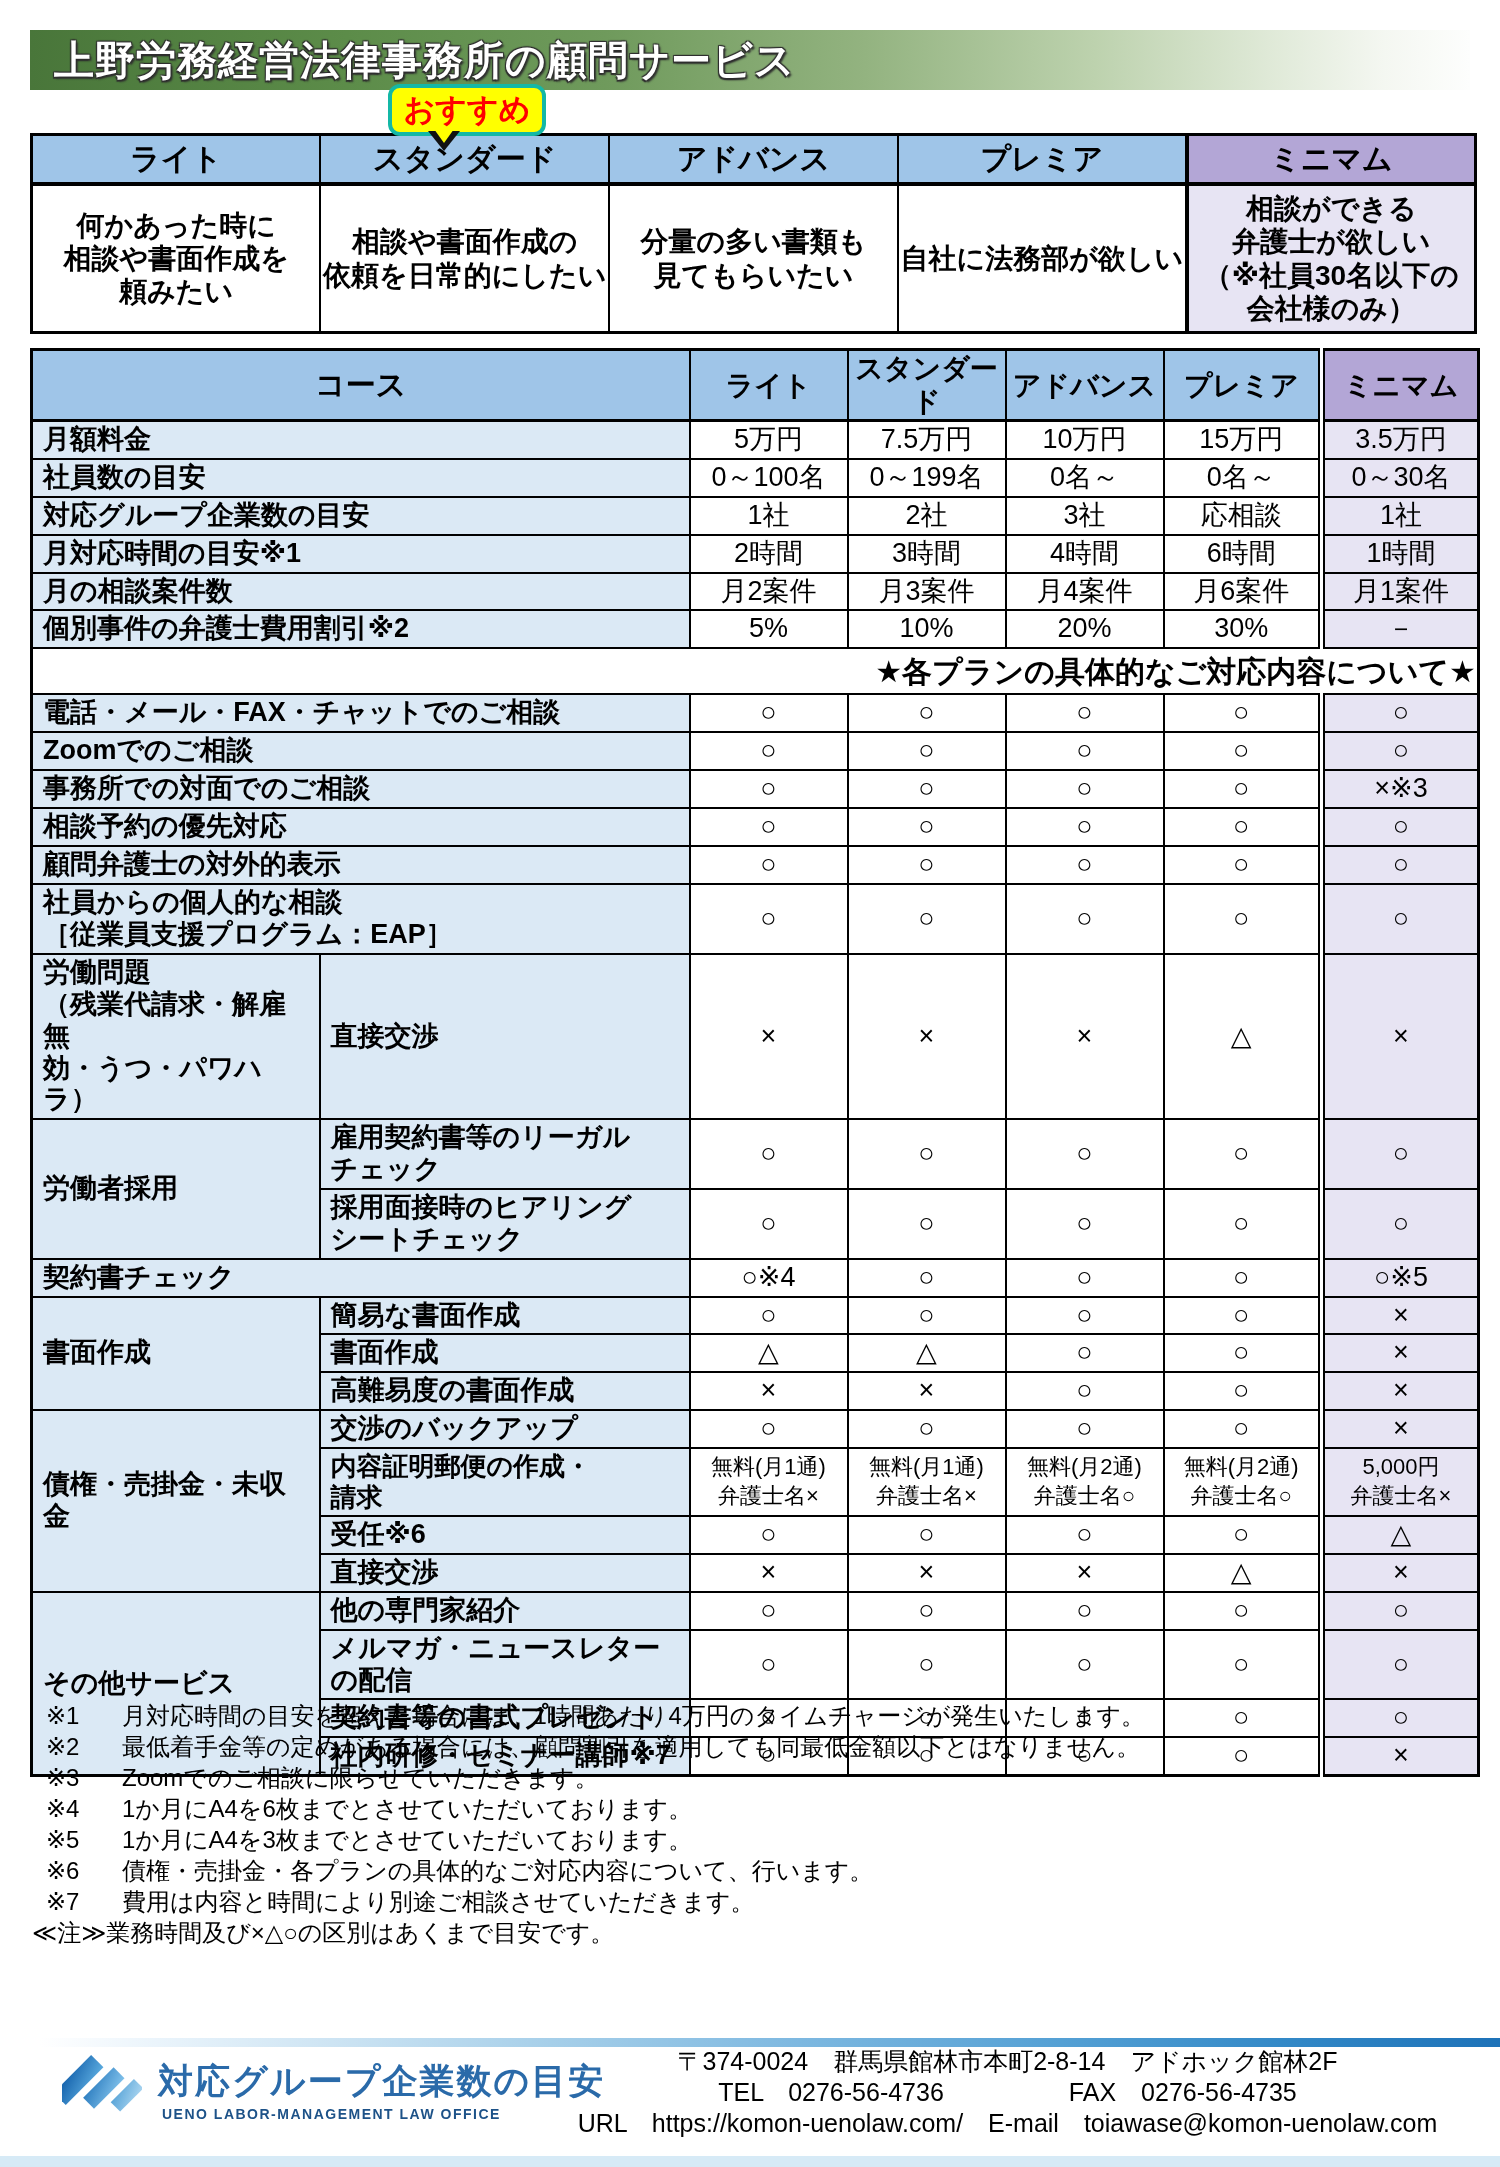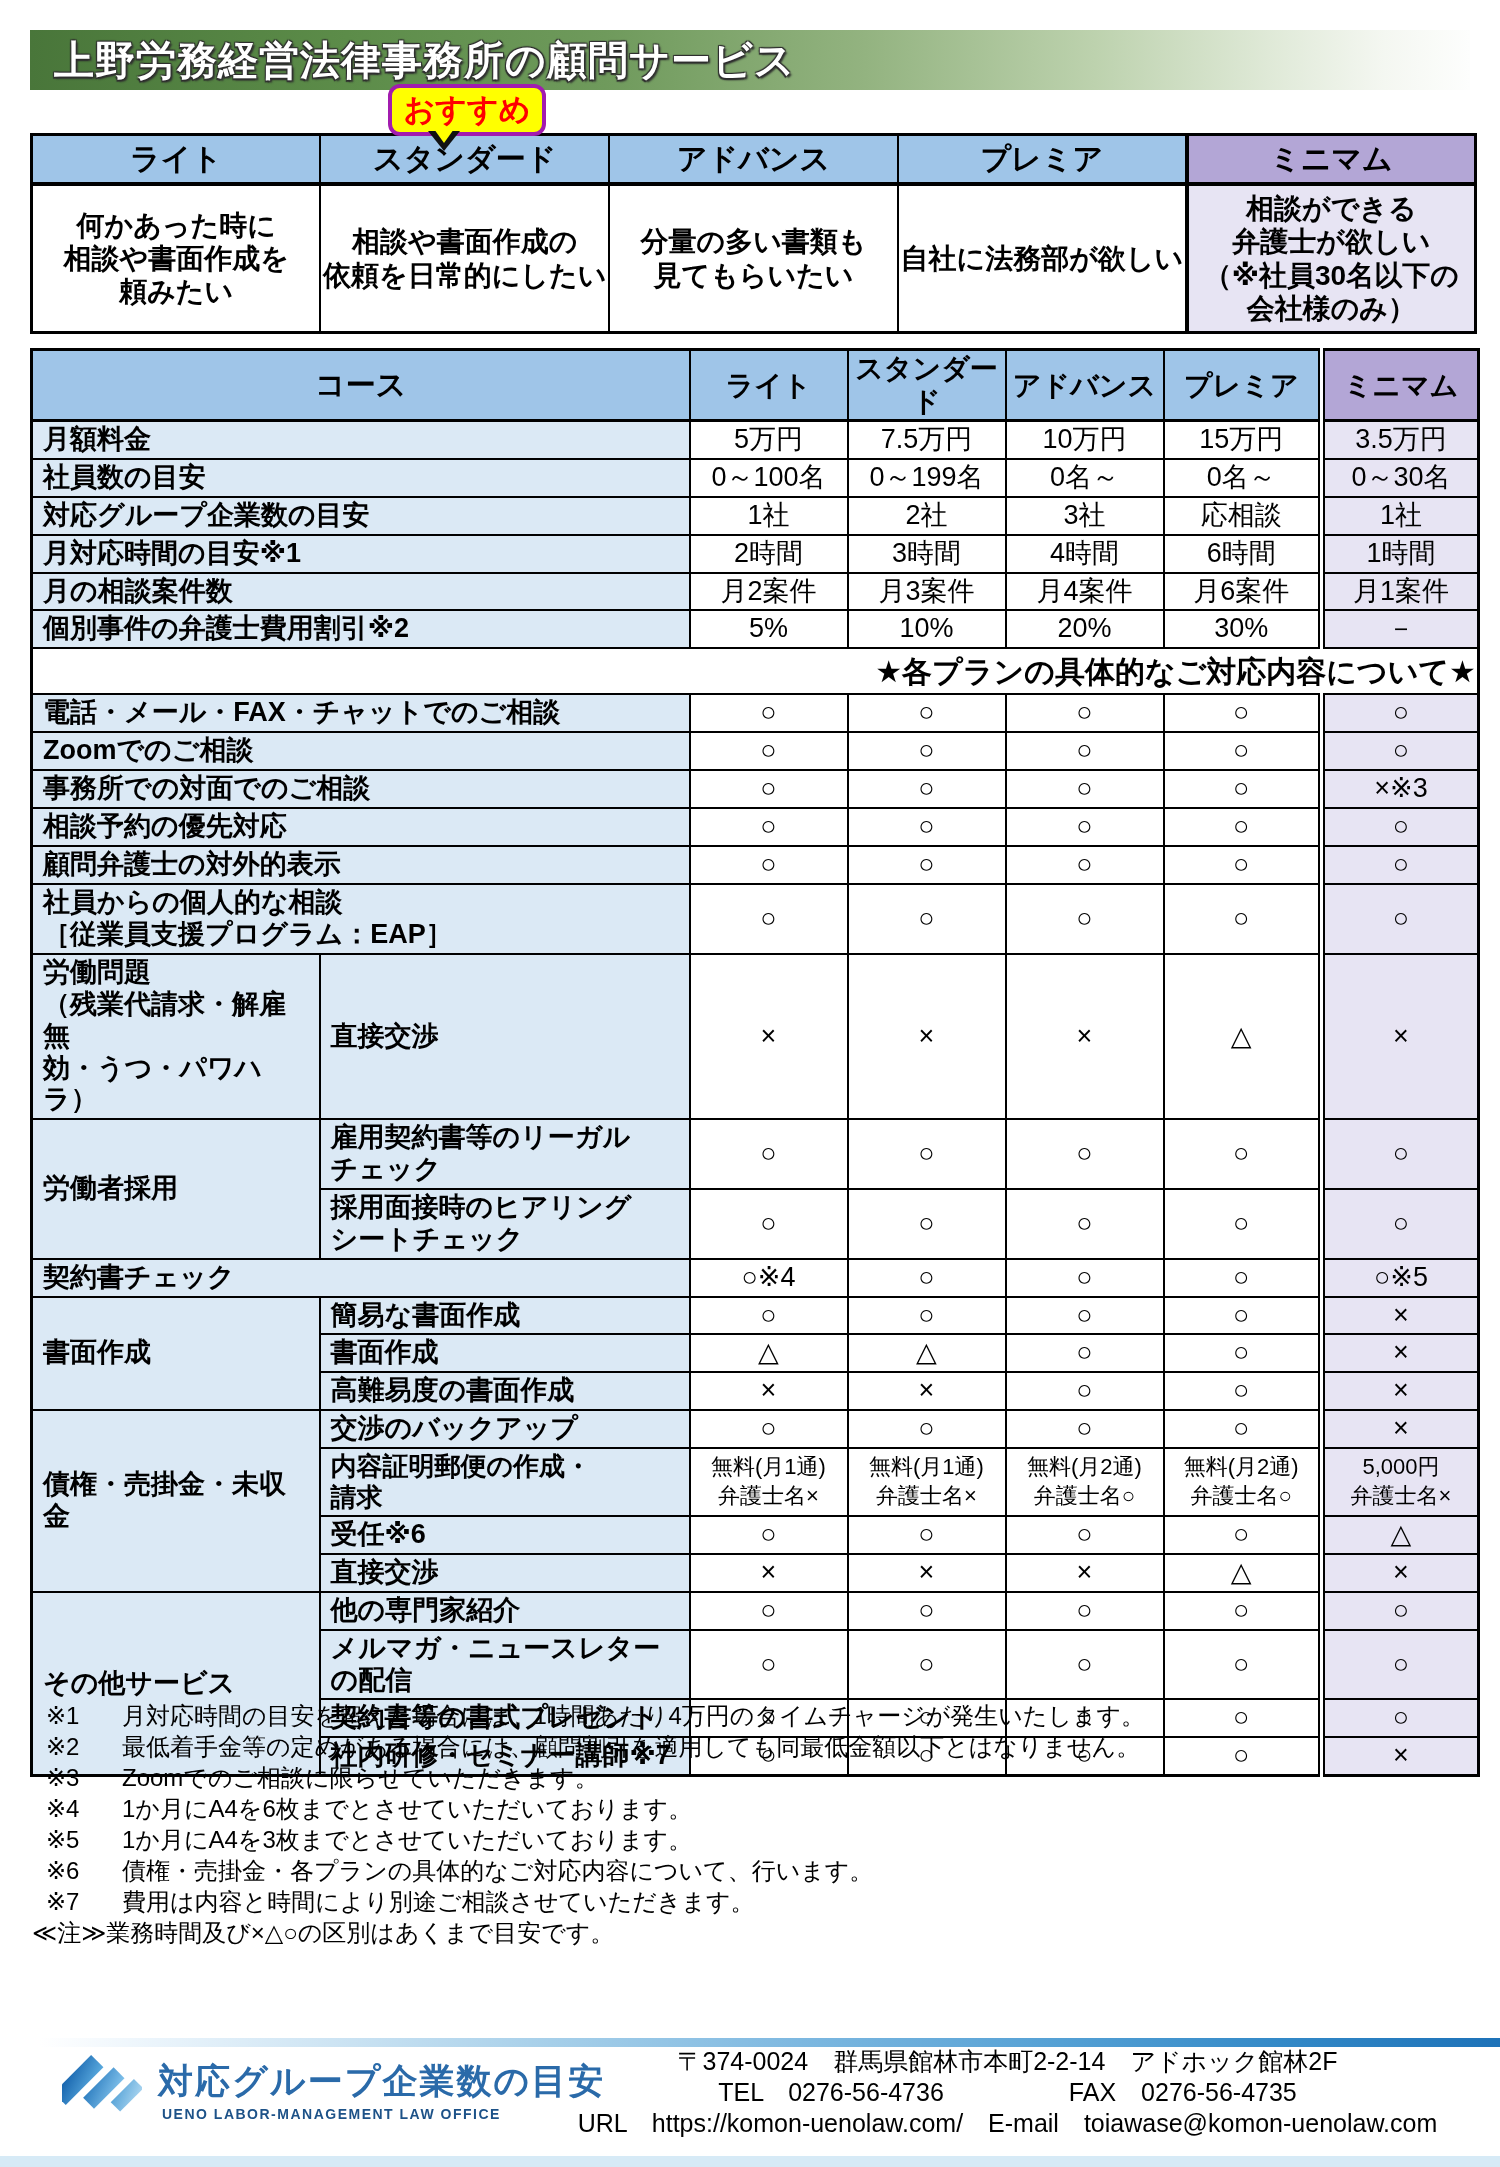--- a/index.html
+++ b/index.html
@@ -9,21 +9,21 @@
   
   .greenbar{position:absolute;left:30px;top:30px;width:1440px;height:60px;
     background:linear-gradient(90deg,#49763a 0%,#5c8c49 22%,#6f9a5c 40%,#93b380 58%,
                #bdd2ae 74%,#dfe9d7 86%,#f4f7f1 94%,#fdfefd 100%);
     display:flex;align-items:center;}
   .title{font-size:40px;font-weight:bold;color:#fff;padding-left:24px;letter-spacing:1px;
     text-shadow:2px 2px 2px #2e2e2e,-1px -1px 1px #2e2e2e,1px -1px 1px #2e2e2e,-1px 2px 1px #2e2e2e;}
 
   
   .badge{position:absolute;left:388px;top:84px;width:150px;height:44px;background:#ffff00;
-    border:4px solid #a21caf;border-radius:12px;display:flex;align-items:center;justify-content:center;z-index:6;}
+    border:4px solid #14b8a6;border-radius:12px;display:flex;align-items:center;justify-content:center;z-index:6;}
   .badge-text{font-size:31px;font-weight:bold;color:#ff0000;}
   .badge:after{content:"";position:absolute;left:36px;bottom:-19px;width:0;height:0;z-index:1;
     border-left:16px solid transparent;border-right:16px solid transparent;border-top:20px solid #111;}
   .badge:before{content:"";position:absolute;left:42px;bottom:-11px;width:0;height:0;z-index:2;
     border-left:10px solid transparent;border-right:10px solid transparent;border-top:14px solid #ffff00;}
 
   
   table{border-collapse:collapse;table-layout:fixed;}
   th,td{white-space:pre-line;vertical-align:middle;line-height:1.18;overflow:hidden;}
 
@@ -437,20 +437,20 @@
       <rect x="6" y="24" width="17" height="52" fill="url(#g1)"></rect>
       <rect x="30" y="17" width="15" height="42" fill="url(#g2)"></rect>
       <rect x="52" y="11" width="13" height="32" fill="url(#g3)"></rect>
     </g>
   </svg>
 
   <div class="office-name">対応グループ企業数の目安</div>
   <div class="office-en">UENO LABOR-MANAGEMENT LAW OFFICE</div>
 
   <div class="contact">
-    <div>〒374-0024　群馬県館林市本町2-2-14　アドホック館林2F</div>
+    <div>〒374-0024　群馬県館林市本町2-8-14　アドホック館林2F</div>
     <div>TEL　0276-56-4736　　　　　FAX　0276-56-4735</div>
     <div>URL　https://komon-uenolaw.com/　E-mail　toiawase@komon-uenolaw.com</div>
   </div>
 
   <div class="bottomstrip"></div>
 
 </div>
 
 </body></html>

